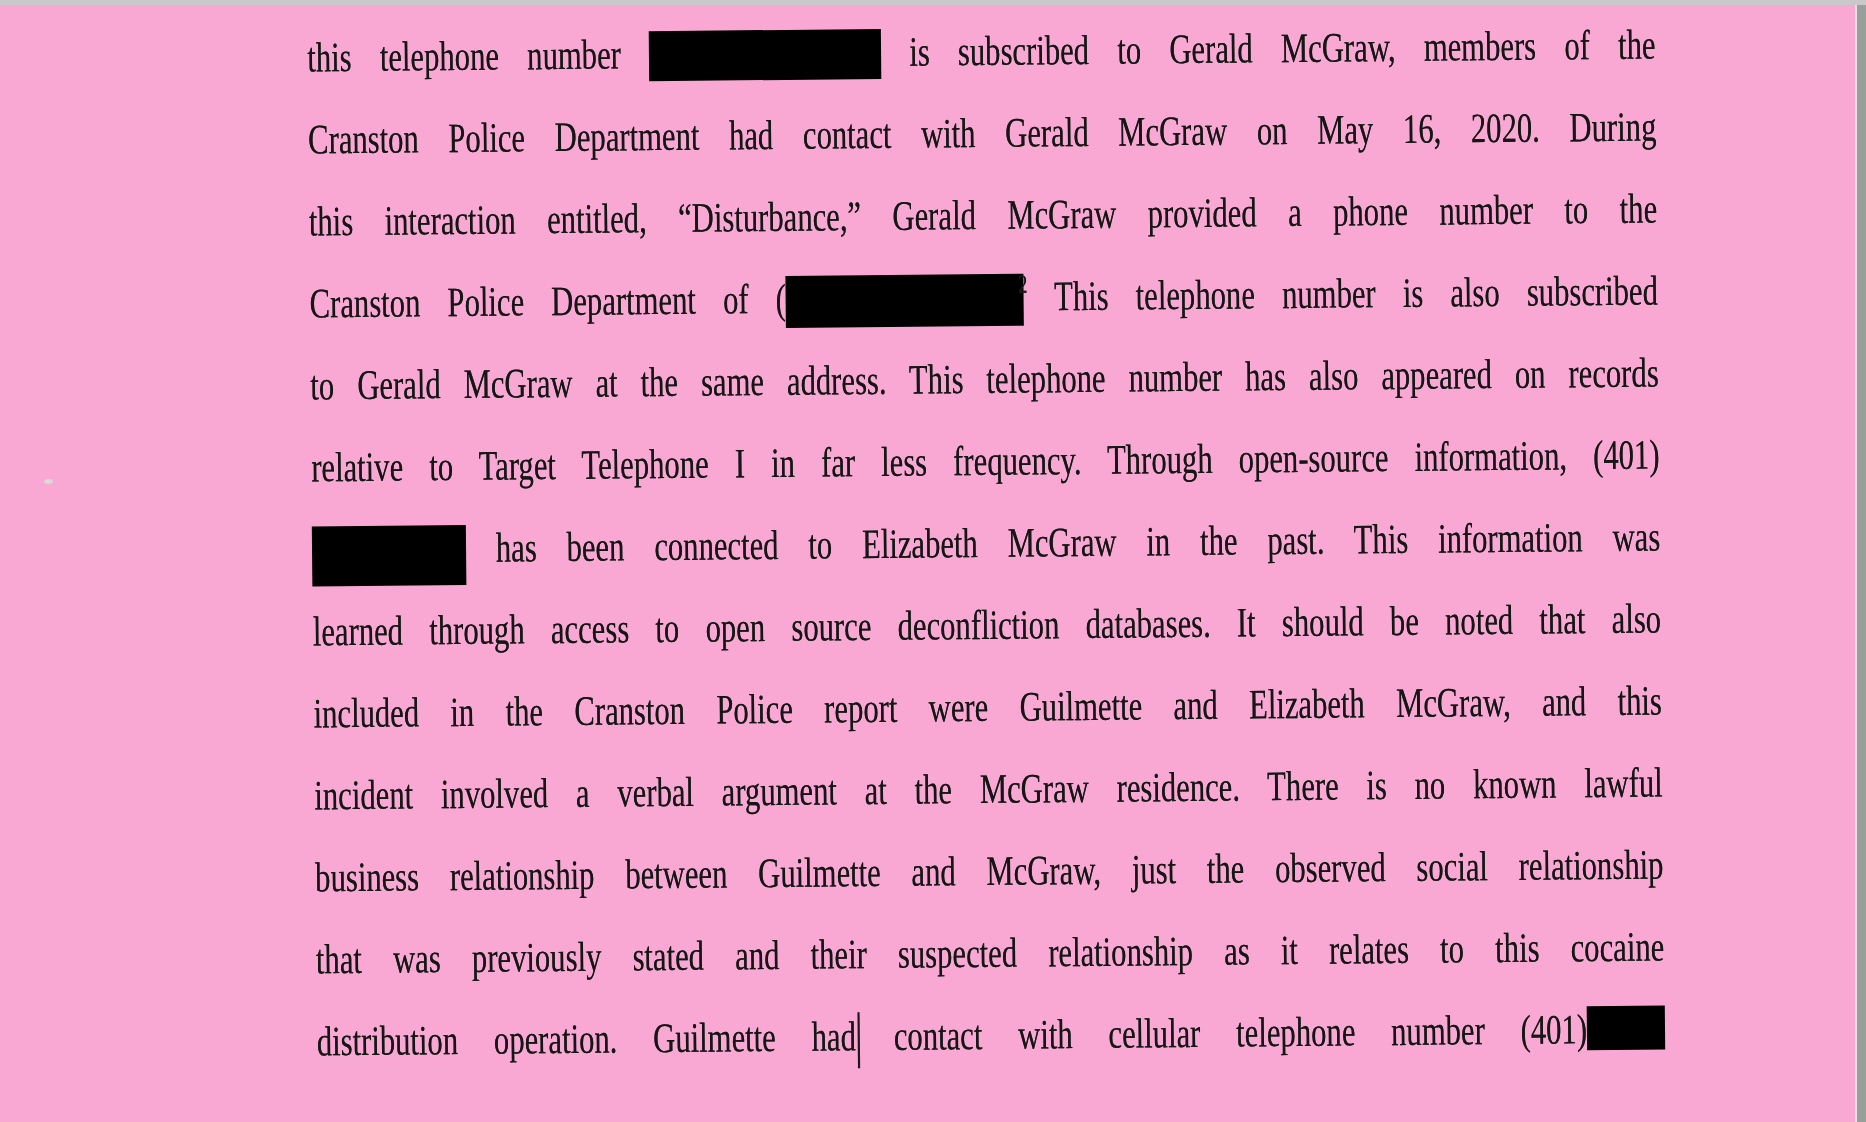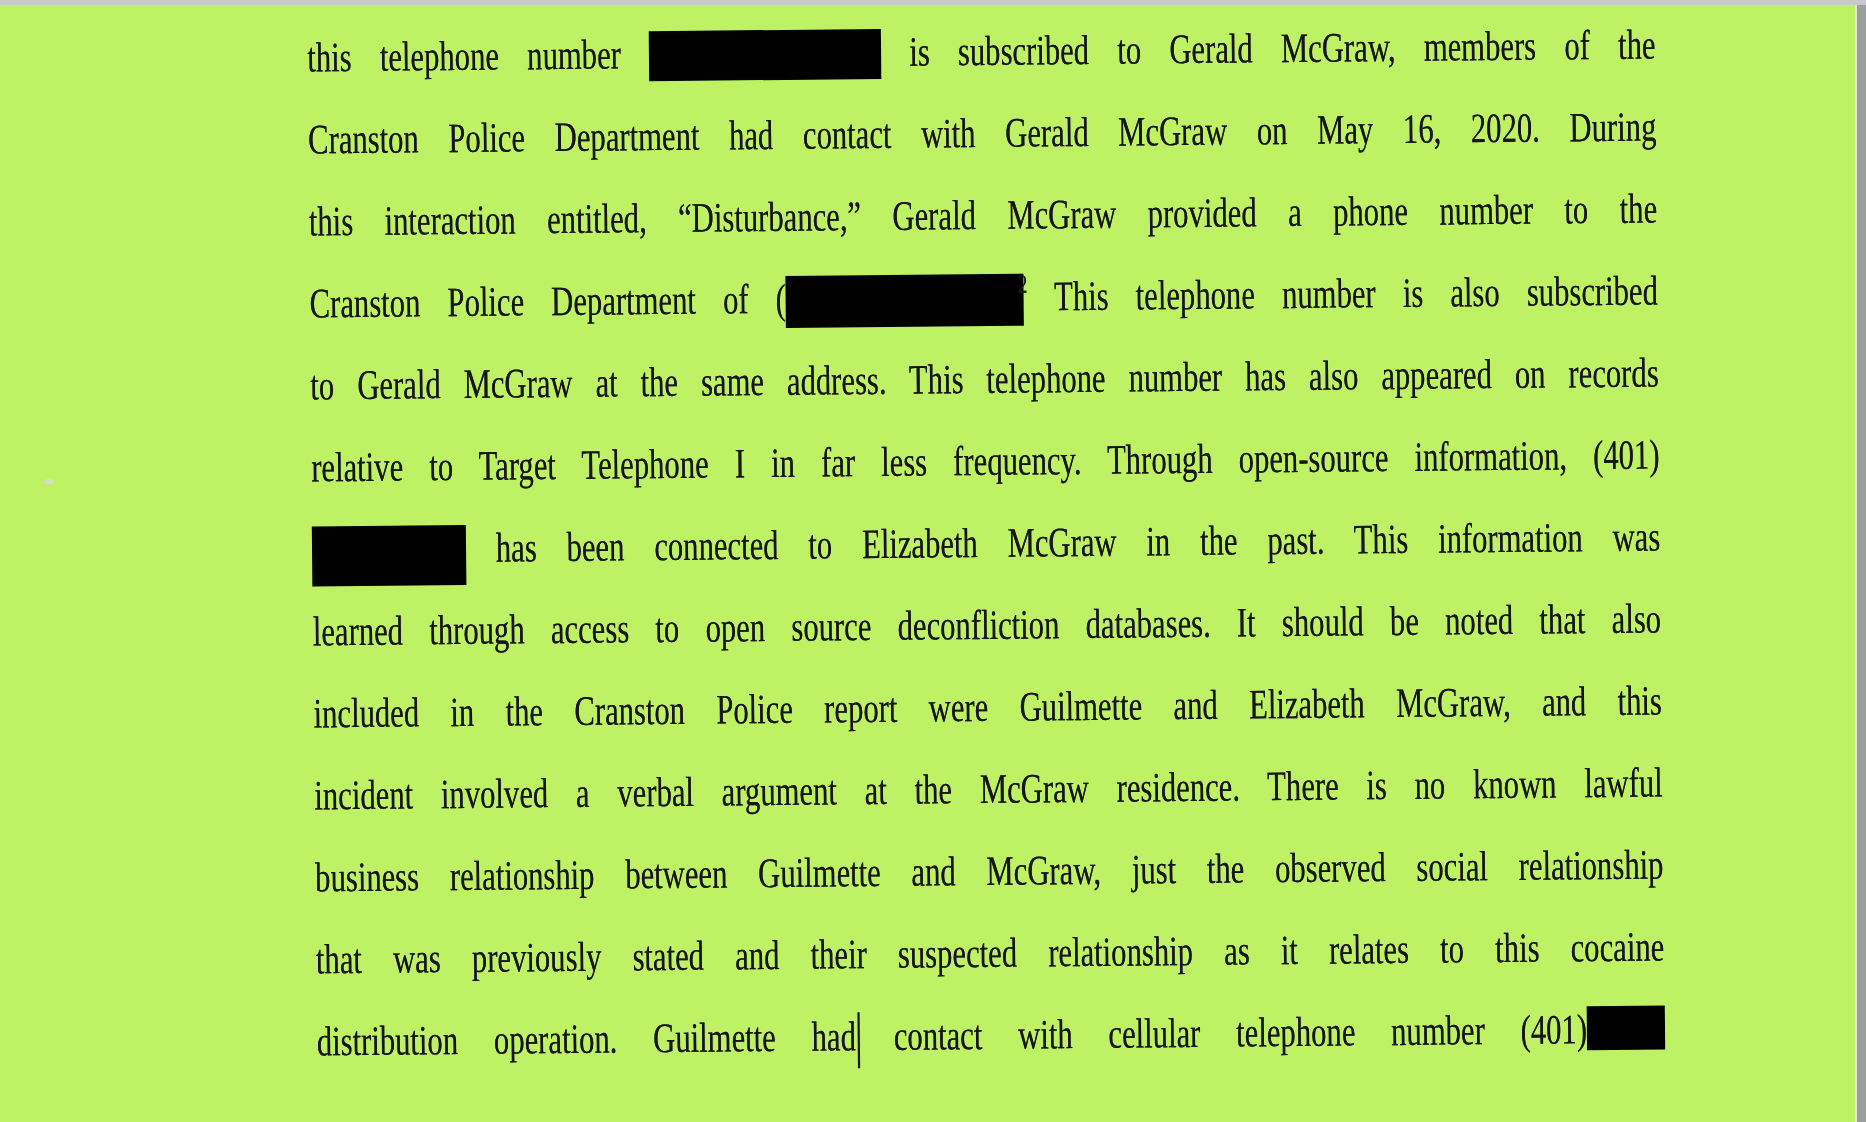--- a/index.html
+++ b/index.html
@@ -3,21 +3,21 @@
 <meta charset="utf-8">
 <style>
   html, body {
     margin: 0; padding: 0;
     width: 1866px; height: 1122px;
     background: #ffffff;
     overflow: hidden;
   }
   .page {
     position: absolute; inset: 0;
-    background: #bef264;
+    background: #f9a8d4;
   }
   
   .top-edge {
     position: absolute; left: 0; top: 0;
     width: 1866px; height: 5px;
   }
   .right-edge {
     position: absolute; right: 0; top: 3px; bottom: 0;
     width: 9px;
   }

